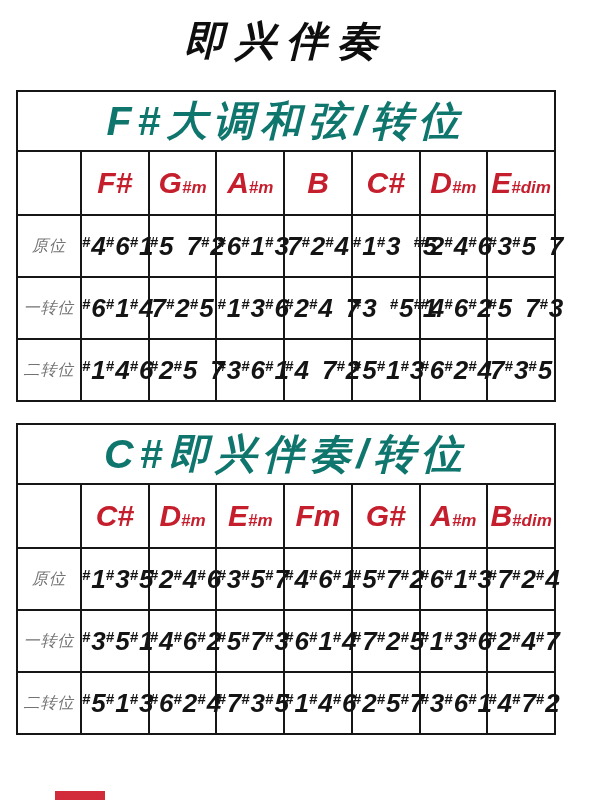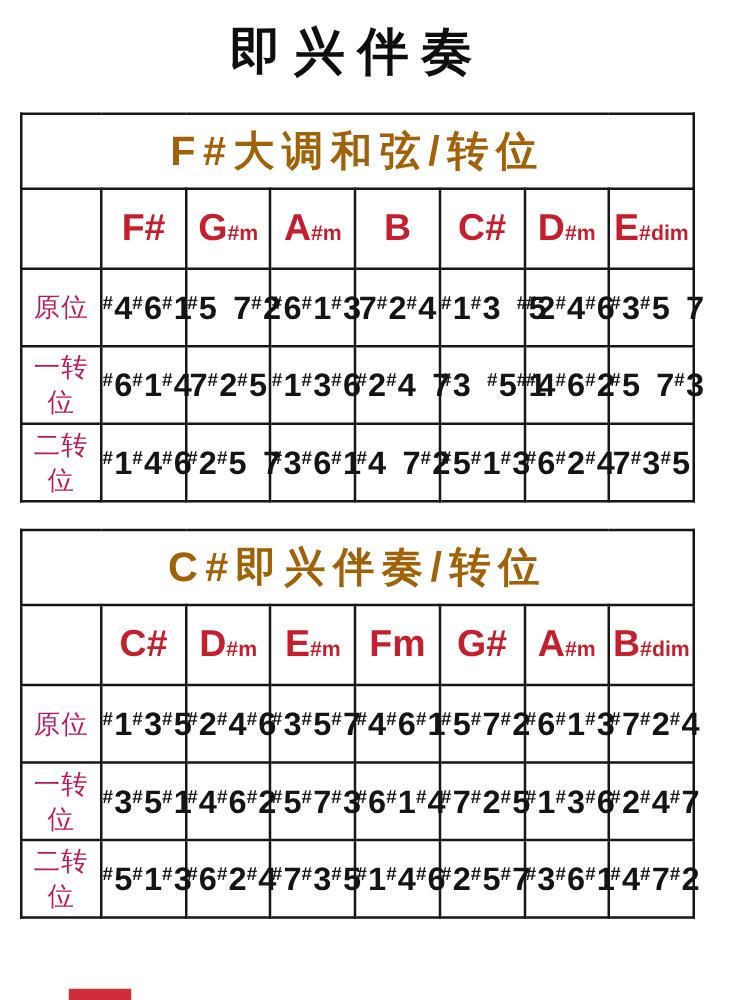--- a/index.html
+++ b/index.html
@@ -1,43 +1,43 @@
 <!DOCTYPE html>
 <html><head>
 <meta charset="utf-8">
 <style>
   html,body{margin:0;padding:0;background:#ffffff;}
   .sheet{
     position:relative;width:572px;height:800px;background:#ffffff;
-    font-family:"Liberation Sans","DejaVu Sans",sans-serif;color:#161616;overflow:hidden;
+    font-family:"Liberation Sans","DejaVu Sans",sans-serif;color:#161616;overflow:hidden;font-style:italic;
   }
   .page-title{
     margin:0;padding-top:14px;text-align:center;
     font-family:"DejaVu Serif","Liberation Serif",serif;
     font-size:41px;font-weight:bold;letter-spacing:10px;color:#0e0e0e;
   }
   .page-subtitle{
     margin:4px 0 0 0;text-align:center;
     font-family:"DejaVu Serif","Liberation Serif",serif;
     font-size:33px;font-weight:bold;letter-spacing:4px;color:#0e0e0e;
   }
   table.chord-table{
     border-collapse:collapse;margin:21px auto 0 auto;width:540px;table-layout:fixed;
   }
   .chord-table td{border:2px solid #161616;text-align:center;vertical-align:middle;padding:0;}
   .chord-table col.lab{width:64px;}
   td.t-title{
-    height:58px;font-size:33px;font-weight:bold;letter-spacing:6px;color:#a16207;
+    height:58px;font-size:41px;font-weight:bold;letter-spacing:6px;color:#0f766e;
   }
   tr.chord-row td{height:62px;}
   tr.data-row td{height:60px;}
   td.chord{color:#c51e2d;font-weight:bold;}
   td.chord .big{font-size:30px;}
   td.chord .small{font-size:17px;}
-  td.rlabel{font-size:21px;letter-spacing:1px;color:#be185d;text-align:center;}
+  td.rlabel{font-size:16px;letter-spacing:1px;color:#737373;text-align:center;}
   td.notes{font-size:26px;font-weight:600;color:#141414;white-space:nowrap;margin-left:48px;}
   td.notes .sh{font-size:15px;font-weight:700;vertical-align:0.5em;letter-spacing:0;margin-right:1px;}
   .red-mark{position:absolute;left:55px;top:791px;width:50px;height:9px;background:#d22c3a;}
 </style>
 </head>
 <body>
 
 <div class="sheet">
 
   <h1 class="page-title">即兴伴奏</h1>

